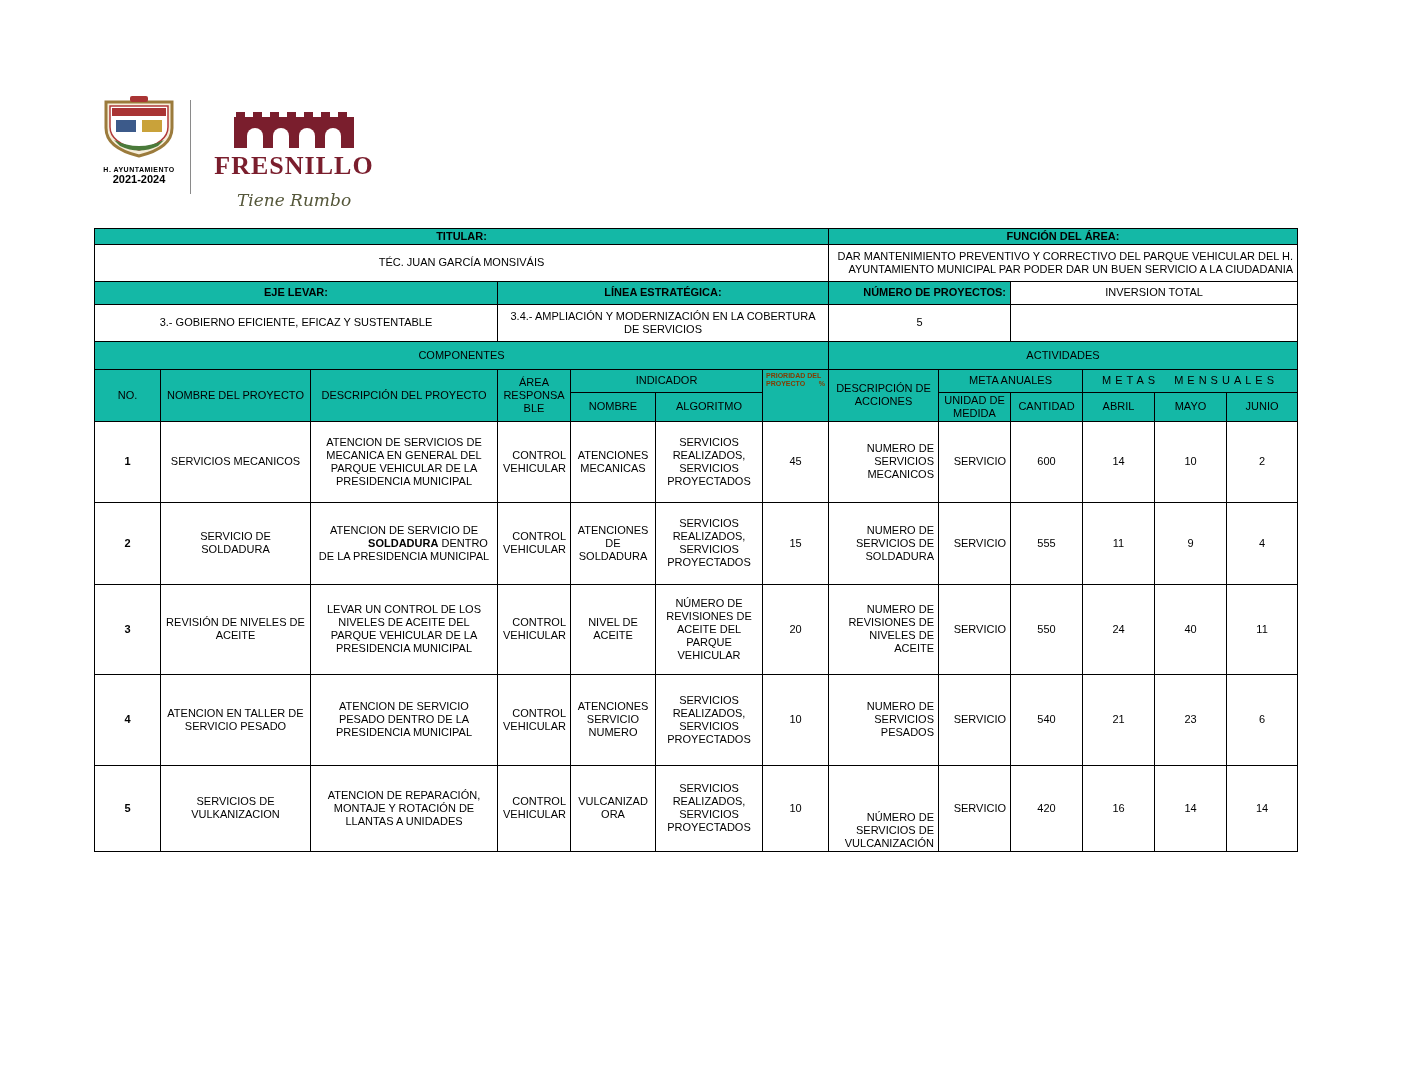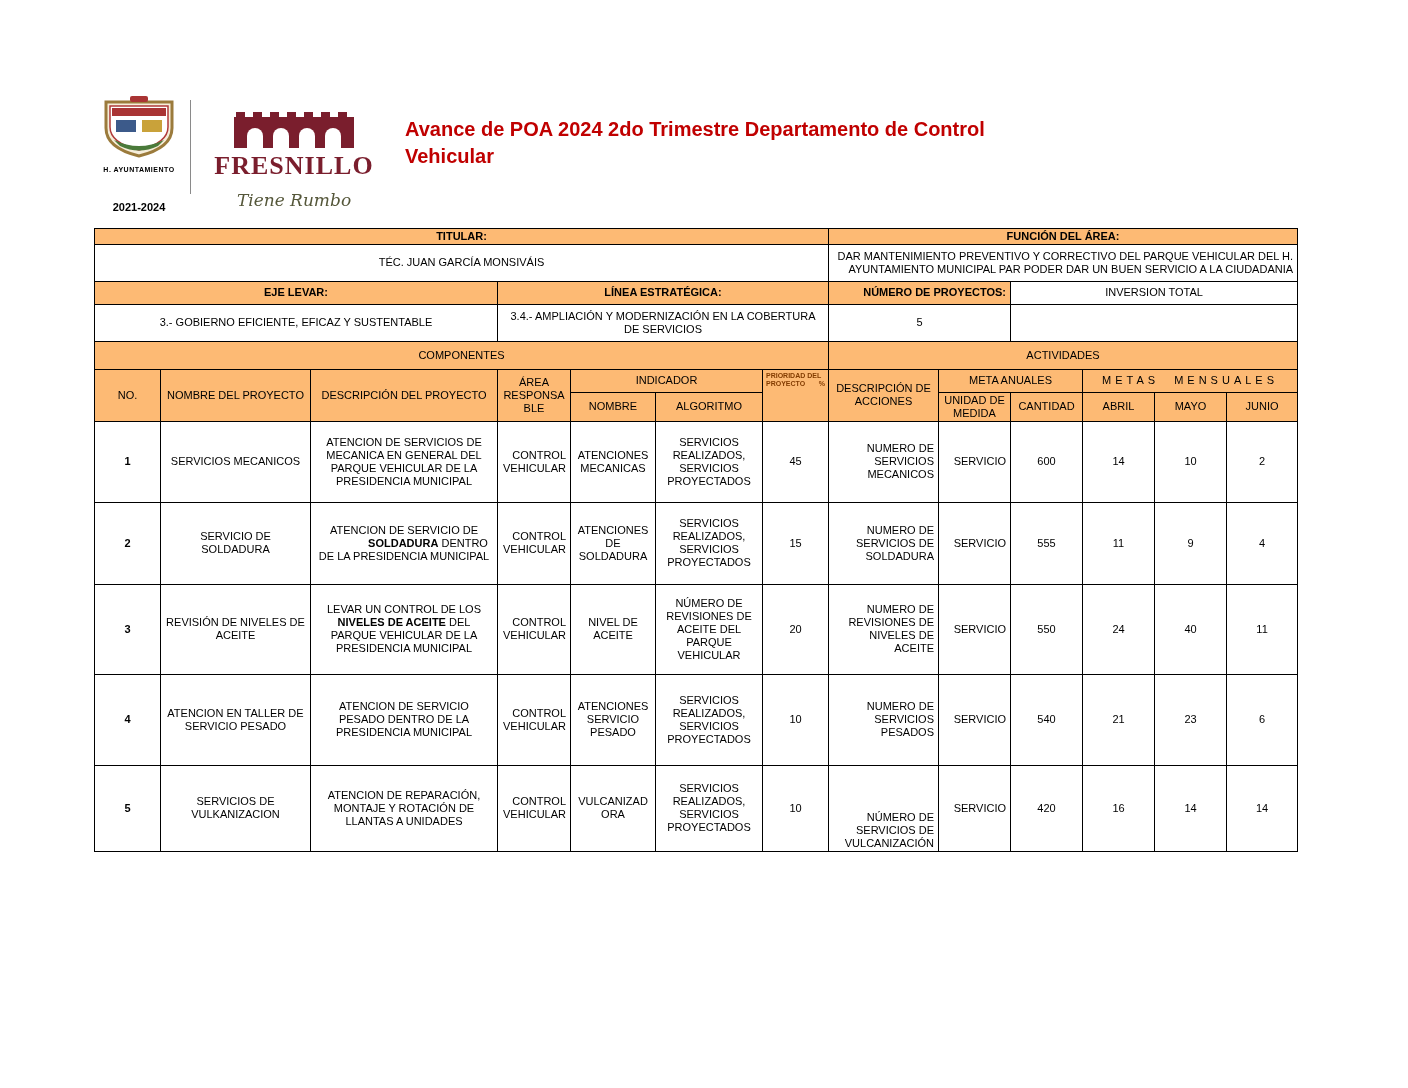--- a/index.html
+++ b/index.html
@@ -3,36 +3,36 @@
 <meta charset="utf-8">
 <style>
   * { margin:0; padding:0; box-sizing:border-box; }
   html,body { width:1408px; height:1088px; background:#ffffff;
     font-family:"Liberation Sans", sans-serif; color:#000; }
   .page { position:absolute; inset:0; background:#fff; overflow:hidden; }
 
   
   .crest-wrap { position:absolute; left:96px; top:96px; width:86px; text-align:center; }
   .crest-caption1 { font-size:7px; font-weight:bold; letter-spacing:.5px; margin-top:2px; }
-  .crest-caption2 { font-size:11px; font-weight:bold;margin-top:28px; }
+  .crest-caption2 { font-size:11px; font-weight:bold; }
   .logo-divider { position:absolute; left:190px; top:100px; width:1px; height:94px; background:#8a8a8a; }
   .fresnillo-wrap { position:absolute; left:214px; top:112px; width:160px; text-align:center; }
   .fresnillo-name { font-family:"Liberation Serif", serif; font-weight:bold; font-size:26px;
       color:#7A1E2D; letter-spacing:1px; line-height:1.05; }
   .fresnillo-tagline { font-family:"DejaVu Serif", serif; font-style:italic; font-size:17px;
       color:#55573a; margin-top:11px; }
   .doc-title { position:absolute; left:405px; top:116px; width:670px; font-size:20px;
       font-weight:bold; color:#C00000; line-height:1.35; }
 
   
   table.poa { position:absolute; left:94px; top:228px; width:1203px;
       border-collapse:collapse; table-layout:fixed; }
   td { border:1px solid #000; font-size:11px; line-height:1.18; padding:1px 4px;
       vertical-align:middle; overflow:hidden; word-wrap:break-word; }
-  .hd { background:#fdba74; }
+  .hd { background:#14b8a6; }
   .c { text-align:center; }
   .l { text-align:right; }
   .b { font-weight:bold; }
   .vb { vertical-align:bottom; }
   .sp { letter-spacing:4px; word-spacing:8px; }
   .prio-hd { font-size:7px; font-weight:bold; color:#833C00; text-align:left;
       padding:2px 3px; vertical-align:top; }
   .prio-line2 { display:flex; justify-content:space-between; }
   tr.r15 { height:15px; } tr.r37 { height:37px; } tr.r23 { height:23px; }
   tr.r16 { height:28px; } tr.r24 { height:24px;padding-left:39px; }
@@ -79,21 +79,20 @@
           <path d="M41 36 v-12 a8 8 0 0 1 16 0 v12 z"></path>
           <path d="M67 36 v-12 a8 8 0 0 1 16 0 v12 z"></path>
           <path d="M93 36 v-12 a8 8 0 0 1 16 0 v12 z"></path>
         </g>
       </svg>
     </span>
     <div class="fresnillo-name">FRESNILLO</div>
     <div class="fresnillo-tagline">Tiene Rumbo</div>
   </div>
 
-  <h1 class="doc-title">Avance de POA 2024 2do Trimestre Departamento de Control Vehicular</h1>
 
   <table class="poa">
     <colgroup>
       <col style="width:66px">
         <col style="width:150px">
         <col style="width:187px">
       <col style="width:73px">
         <col style="width:85px">
         <col style="width:107px">
       <col style="width:66px">
@@ -189,39 +188,39 @@
       <td class="l">SERVICIO</td>
       <td class="c">555</td>
       <td class="c">11</td>
       <td class="c">9</td>
       <td class="c">4</td>
     </tr>
 
     <tr style="height:90px">
       <td class="c b">3</td>
       <td class="c">REVISIÓN DE NIVELES DE ACEITE</td>
-      <td class="c"><span>LEVAR UN CONTROL DE LOS </span><span style="font-weight: bold; text-align: right;">NIVELES DE ACEITE</span><span> DEL PARQUE VEHICULAR DE LA PRESIDENCIA MUNICIPAL</span></td>
+      <td class="c"><span>LEVAR UN CONTROL DE LOS </span><span style="font-weight: normal; text-align: right;">NIVELES DE ACEITE</span><span> DEL PARQUE VEHICULAR DE LA PRESIDENCIA MUNICIPAL</span></td>
       <td class="l">CONTROL VEHICULAR</td>
       <td class="c">NIVEL DE ACEITE</td>
       <td class="c">NÚMERO DE REVISIONES DE ACEITE DEL PARQUE VEHICULAR</td>
       <td class="c">20</td>
       <td class="l">NUMERO DE REVISIONES DE NIVELES DE ACEITE</td>
       <td class="l">SERVICIO</td>
       <td class="c">550</td>
       <td class="c">24</td>
       <td class="c">40</td>
       <td class="c">11</td>
     </tr>
 
     <tr style="height:91px">
       <td class="c b">4</td>
       <td class="c">ATENCION EN TALLER DE SERVICIO PESADO</td>
       <td class="c"><span>ATENCION DE SERVICIO PESADO DENTRO DE LA PRESIDENCIA MUNICIPAL</span></td>
       <td class="l">CONTROL VEHICULAR</td>
-      <td class="c">ATENCIONES SERVICIO PESADO</td>
+      <td class="c">ATENCIONES SERVICIO NUMERO</td>
       <td class="c">SERVICIOS REALIZADOS, SERVICIOS PROYECTADOS</td>
       <td class="c">10</td>
       <td class="l">NUMERO DE SERVICIOS PESADOS</td>
       <td class="l">SERVICIO</td>
       <td class="c">540</td>
       <td class="c">21</td>
       <td class="c">23</td>
       <td class="c">6</td>
     </tr>
 

